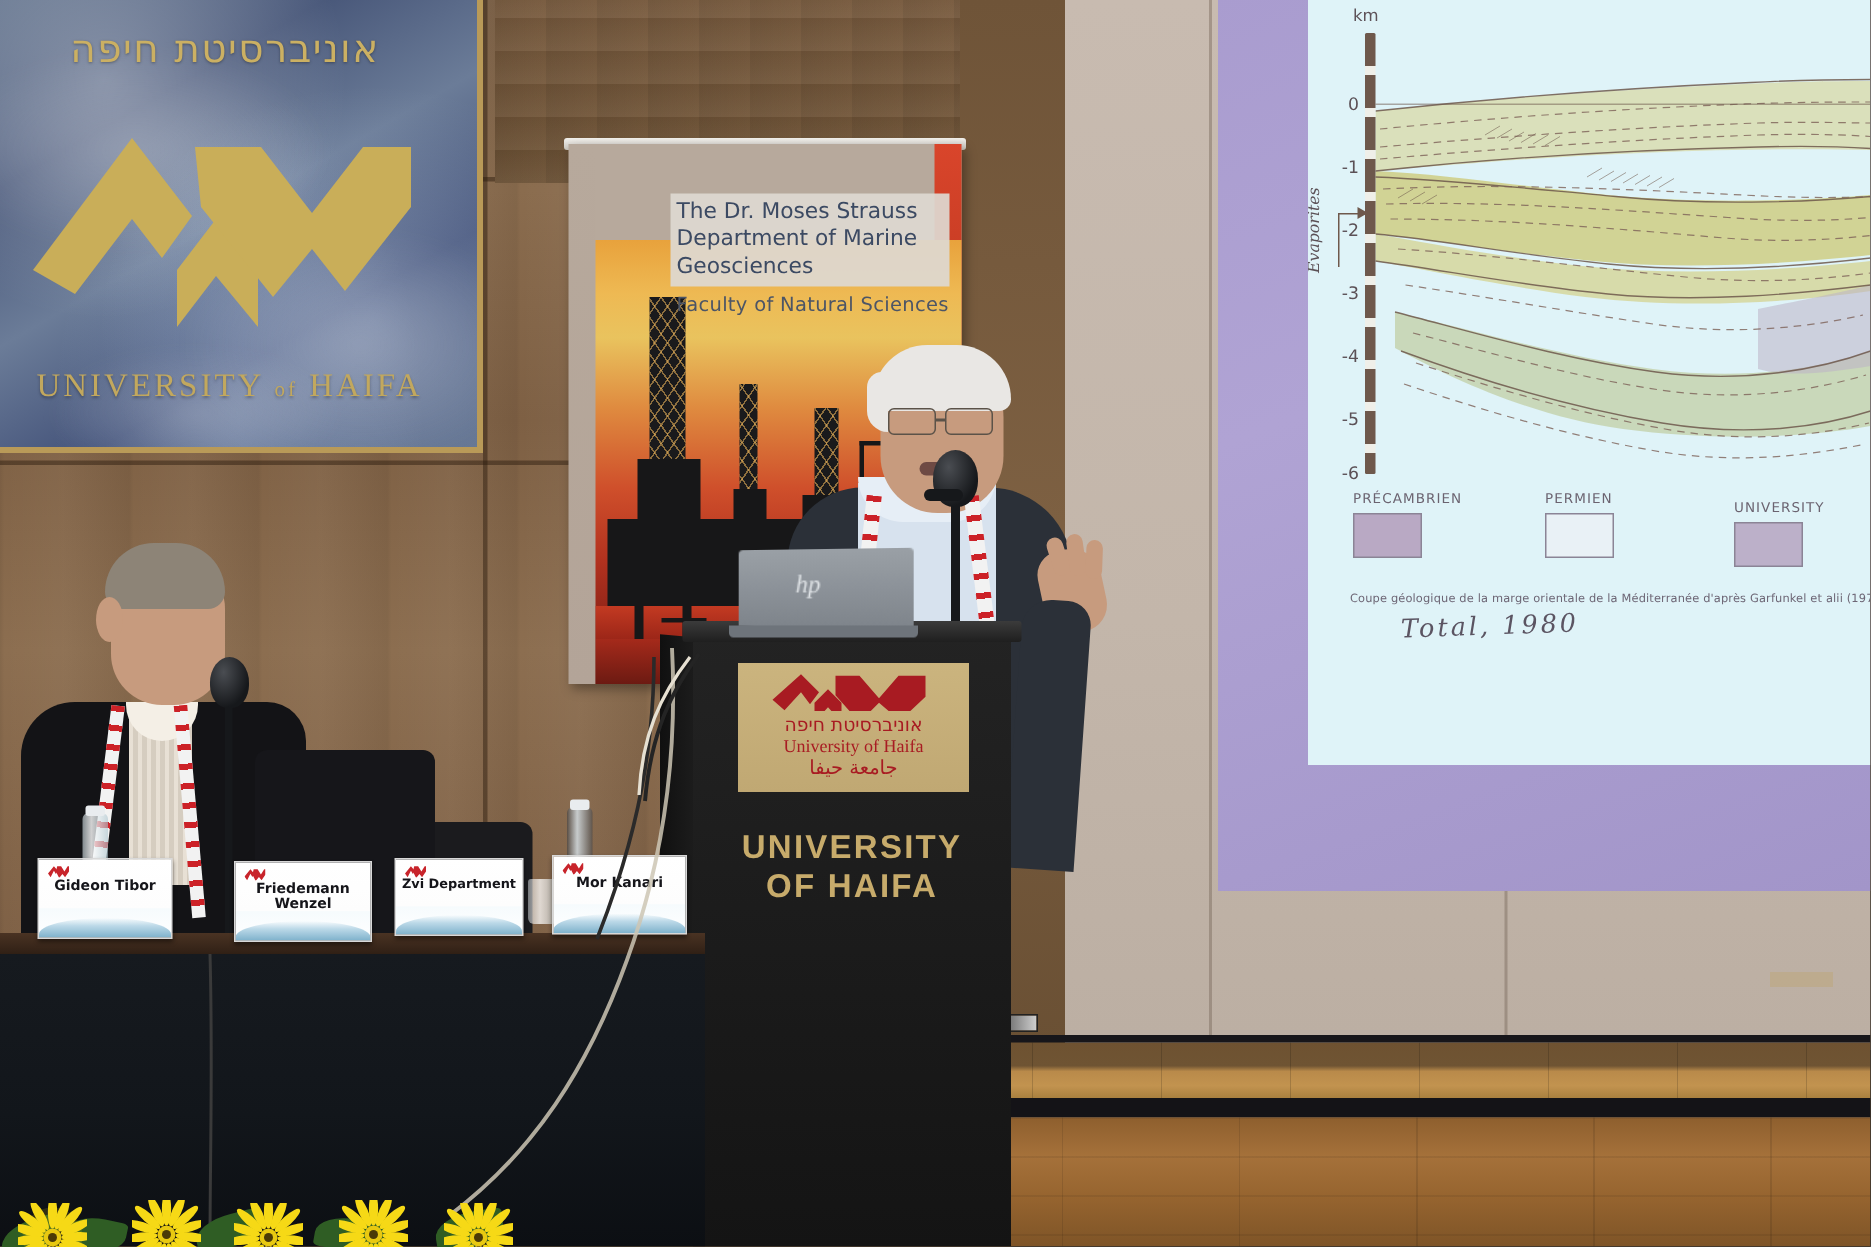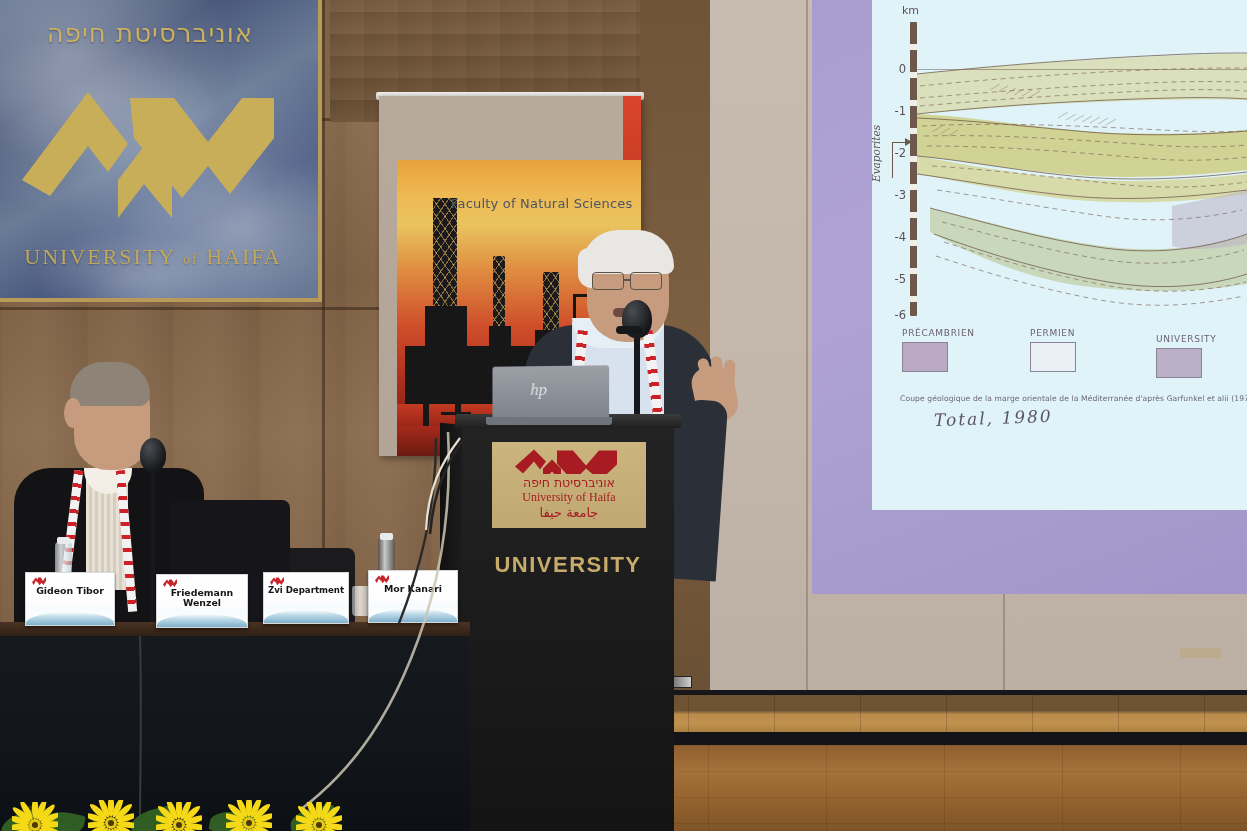--- a/index.html
+++ b/index.html
@@ -394,20 +394,25 @@
       <div class="rig" style="left:8px;top:186px;width:216px;height:58px;"></div>
       <div class="sea-band" style="top:244px;height:22px;"></div>
       <div class="rig" style="left:26px;top:244px;width:6px;height:30px;"></div>
       <div class="rig" style="left:58px;top:244px;width:6px;height:30px;"></div>
       <div class="rig" style="left:44px;top:252px;width:30px;height:3px;"></div>
       <div class="rig" style="left:108px;top:244px;width:5px;height:30px;"></div>
       <div class="rig" style="left:150px;top:244px;width:5px;height:30px;"></div>
       <div class="sea-band" style="top:266px;height:30px;background:linear-gradient(180deg,#a52a1b,#6c1a12);"></div>
     </div>
     <div class="banner-art-mask" style="left:18px;top:0;width:226px;height:64px;background:#b7a99c;"></div>
+    <div class="banner-title">
+      <div>The Dr. Moses Strauss</div>
+      <div>Department of Marine</div>
+      <div>Geosciences</div>
+    </div>
     <div class="banner-sub">Faculty of Natural Sciences</div>
   </div>
 
   <div class="screen-frame"></div>
   <div class="slide">
     <div class="slide-inner">
 
       <svg viewBox="0 0 375 340" style="position:absolute;left:0;top:0;width:375px;height:340px;">
 
         <path d="M45,80 C120,72 200,66 290,62 C330,60 360,60 375,60 L375,106 C300,104 200,108 120,114 C95,116 65,118 45,120 Z" fill="#d9dcb0" opacity="0.85"></path>
@@ -547,20 +552,21 @@
       <polygon points="2,40 40,6 64,30 52,46 40,30 18,54" fill="#a81b22"></polygon>
       <polygon points="86,8 118,8 144,38 170,8 206,8 206,36 172,68 144,44 118,70 86,34" fill="#a81b22"></polygon>
       <polygon points="58,44 76,26 94,44 94,70 76,50 58,70" fill="#a81b22"></polygon>
     </svg>
     <div class="podium-heb">אוניברסיטת חיפה</div>
     <div class="podium-en">University of Haifa</div>
     <div class="podium-ar">جامعة حيفا</div>
   </div>
   <div class="podium-big">
     <div>UNIVERSITY</div>
+    <div>OF  HAIFA</div>
   </div>
 
   <div class="laptop-screen">
     <div class="laptop-logo">hp</div>
   </div>
   <div style="position:absolute;left:486px;top:417px;width:126px;height:8px;background:#6e747b;border-radius:0 0 3px 3px;"></div>
 
   <div class="table-top"></div>
   <div class="table-skirt"></div>
 

